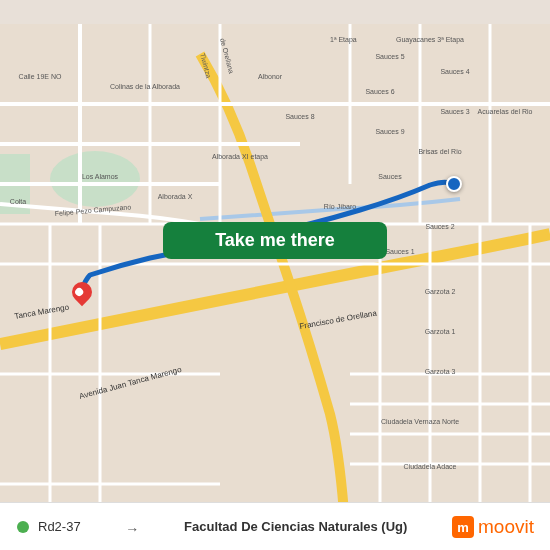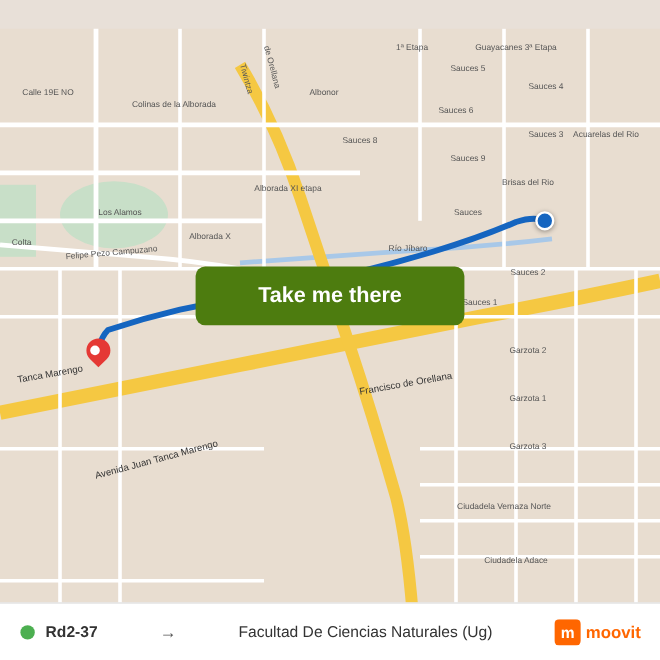--- a/index.html
+++ b/index.html
@@ -43,56 +43,56 @@
       border-top: 1px solid #ddd;
       z-index: 100;
     }
 
     #route-from {
       display: flex;
       align-items: center;
       gap: 8px;
       font-size: 13px;
       color: #333;
-      font-weight: 700;
+      font-weight: 400;
     }
 
     #route-arrow {
       font-size: 14px;
       color: #555;
     }
 
     #route-to {
       display: flex;
       align-items: flex-end;
       gap: 8px;
       font-size: 13px;
       color: #333;
-      font-weight: 400;
+      font-weight: 700;
     }
 
     #moovit-logo {
       display: flex;
       align-items: center;
       gap: 4px;
     }
 
     #moovit-logo-text {
       font-size: 13px;
       font-weight: bold;
     }
 
     
     #take-me-there-btn {
       position: absolute;
       top: 222px;
       left: 163px;
       width: 224px;
-      height: 49px;
-      background: #4d7c0f;
+      height: 37px;
+      background: #15803d;
       border-radius: 8px;
       display: flex;
       align-items: center;
       justify-content: center;
       cursor: pointer;
       z-index: 50;
       border: none;
     }
 
     #take-me-there-btn span {
@@ -268,17 +268,17 @@
     <span id="route-arrow">→</span>
     <div id="route-to">
       <span>Facultad De Ciencias Naturales (Ug)</span>
     </div>
     <div id="moovit-logo">
 
       <svg width="22" height="22" viewBox="0 0 22 22">
         <rect width="22" height="22" rx="4" fill="#FF6600"></rect>
         <text x="11" y="16" text-anchor="middle" font-size="13" font-weight="bold" fill="white">m</text>
       </svg>
-      <span id="moovit-logo-text" style="color:#FF6600; font-weight:bold; font-size:14px;">moovit</span>
+      <span id="moovit-logo-text" style="color:#FF6600; font-weight:normal; font-size:19px;">moovit</span>
     </div>
   </div>
 
 </div>
 
 </body></html>

